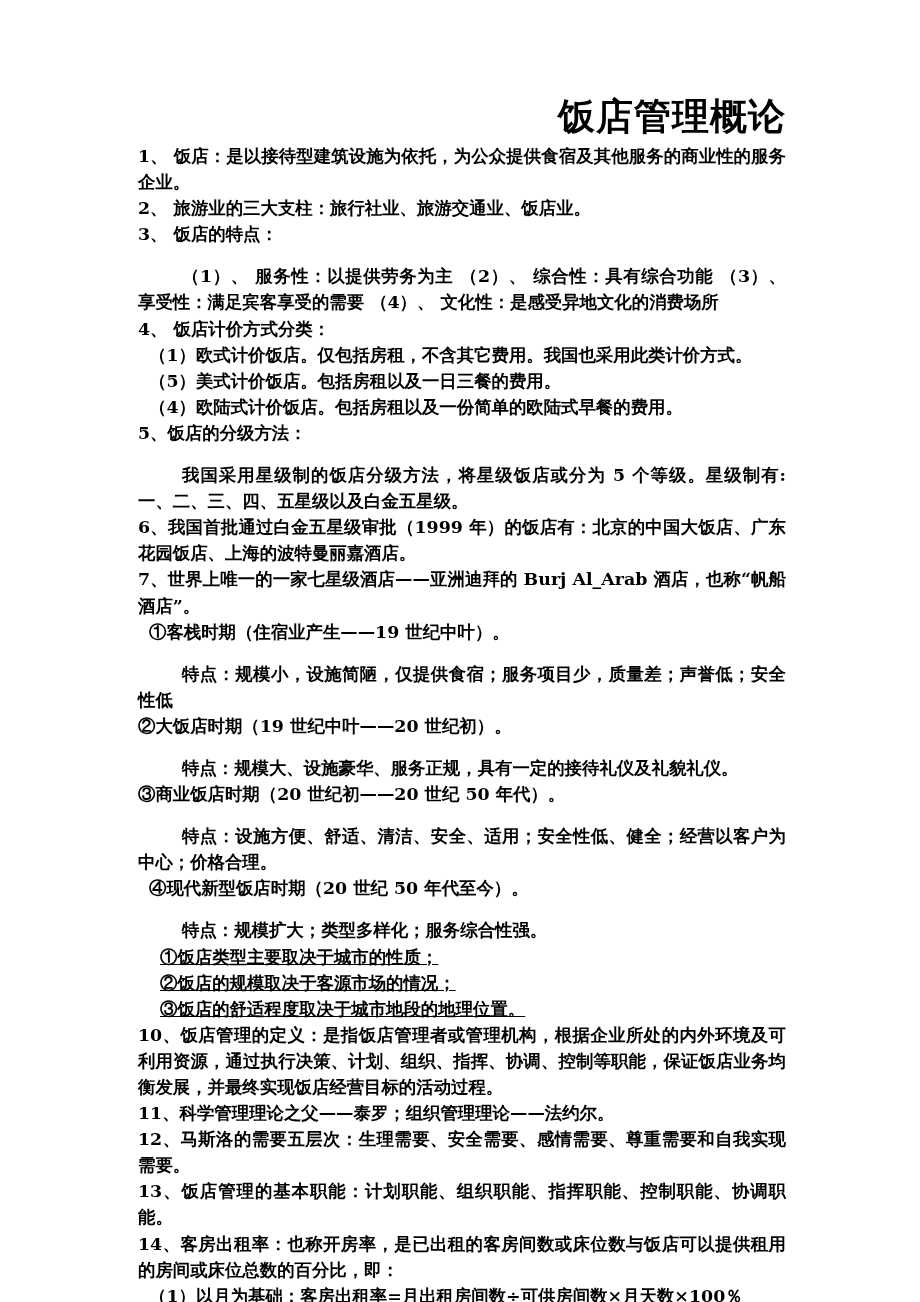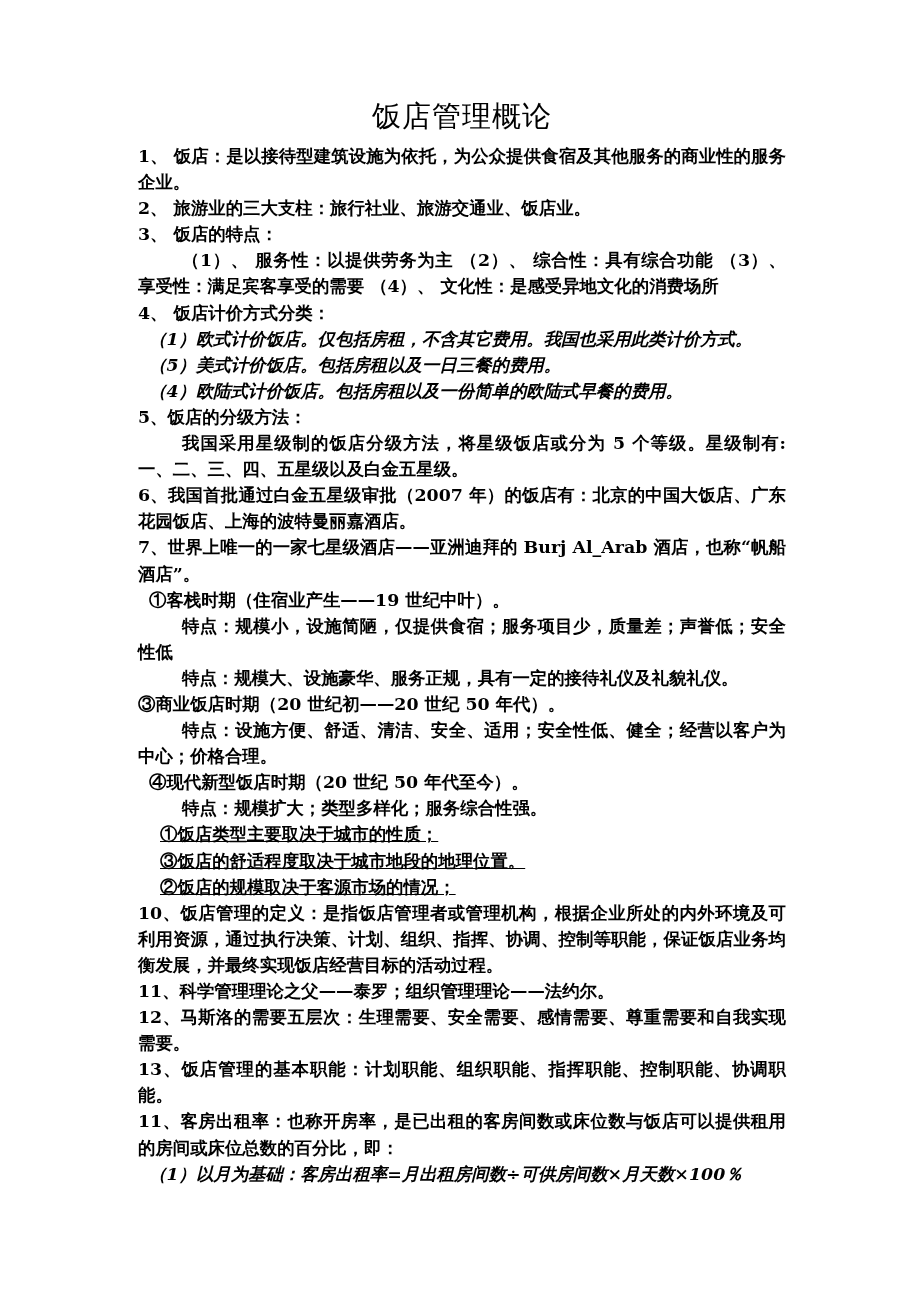--- a/index.html
+++ b/index.html
@@ -22,75 +22,76 @@
     padding: 0;
     background: #ffffff;
   }
   .content {
     position: absolute;
     left: 138px;
     top: 96px;
     width: 648px;
   }
   .doc-title {
-    text-align: center;
-    font-size: 29px;
-    font-weight: normal;
+    text-align: right;
+    font-size: 37px;
+    font-weight: bold;
     line-height: 40px;
     letter-spacing: 1px;
     margin: 0 0 7px 0;
     font-family: "DejaVu Serif", "Liberation Serif", serif;
   }
   .line {
     font-size: 17.4px;
     line-height: 26.1px;
     font-weight: bold;
     text-align: justify;
     text-justify: inter-ideograph;
     margin: 0;
     word-break: break-all;
     font-family: "DejaVu Serif", "Liberation Serif", serif;
   }
   
   .ind-0  { text-indent: 0; }
-  .ind-sm { padding-left: 11px; font-style: italic; }
+  .ind-sm { padding-left: 11px; }
   .ind-md { padding-left: 22px; text-decoration: underline; }
-  .ind-hang { padding-left: 0; text-indent: 44px; }
+  .ind-hang { padding-left: 0; text-indent: 44px; margin-top: 16px; }
   .ind-hang-sm { padding-left: 11px; text-indent: 0; }
 </style>
 </head>
 <body>
 
 <div class="page">
   <div class="content">
     <h1 class="doc-title">饭店管理概论</h1>
     <div id="lines-container">
         <p class="line ind-0">1、 饭店：是以接待型建筑设施为依托，为公众提供食宿及其他服务的商业性的服务企业。</p>
         <p class="line ind-0">2、 旅游业的三大支柱：旅行社业、旅游交通业、饭店业。</p>
         <p class="line ind-0">3、 饭店的特点：</p>
         <p class="line ind-hang">（1）、 服务性：以提供劳务为主 （2）、 综合性：具有综合功能 （3）、 享受性：满足宾客享受的需要 （4）、 文化性：是感受异地文化的消费场所</p>
         <p class="line ind-0">4、 饭店计价方式分类：</p>
         <p class="line ind-sm">（1）欧式计价饭店。仅包括房租，不含其它费用。我国也采用此类计价方式。</p>
         <p class="line ind-sm">（5）美式计价饭店。包括房租以及一日三餐的费用。</p>
         <p class="line ind-sm">（4）欧陆式计价饭店。包括房租以及一份简单的欧陆式早餐的费用。</p>
         <p class="line ind-0">5、饭店的分级方法：</p>
         <p class="line ind-hang">我国采用星级制的饭店分级方法，将星级饭店或分为 5 个等级。星级制有: 一、二、三、四、五星级以及白金五星级。</p>
-        <p class="line ind-0">6、我国首批通过白金五星级审批（2007 年）的饭店有：北京的中国大饭店、广东花园饭店、上海的波特曼丽嘉酒店。</p>
+        <p class="line ind-0">6、我国首批通过白金五星级审批（1999 年）的饭店有：北京的中国大饭店、广东花园饭店、上海的波特曼丽嘉酒店。</p>
         <p class="line ind-0">7、世界上唯一的一家七星级酒店——亚洲迪拜的 Burj Al_Arab 酒店，也称“帆船酒店”。</p>
         <p class="line ind-hang-sm">①客栈时期（住宿业产生——19 世纪中叶）。</p>
         <p class="line ind-hang">特点：规模小，设施简陋，仅提供食宿；服务项目少，质量差；声誉低；安全性低</p>
+        <p class="line ind-0">②大饭店时期（19 世纪中叶——20 世纪初）。</p>
         <p class="line ind-hang">特点：规模大、设施豪华、服务正规，具有一定的接待礼仪及礼貌礼仪。</p>
         <p class="line ind-0">③商业饭店时期（20 世纪初——20 世纪 50 年代）。</p>
         <p class="line ind-hang">特点：设施方便、舒适、清洁、安全、适用；安全性低、健全；经营以客户为中心；价格合理。</p>
         <p class="line ind-hang-sm">④现代新型饭店时期（20 世纪 50 年代至今）。</p>
         <p class="line ind-hang">特点：规模扩大；类型多样化；服务综合性强。</p>
         <p class="line ind-md">①饭店类型主要取决于城市的性质；</p>
+        <p class="line ind-md">②饭店的规模取决于客源市场的情况；</p>
         <p class="line ind-md">③饭店的舒适程度取决于城市地段的地理位置。</p>
-        <p class="line ind-md">②饭店的规模取决于客源市场的情况；</p>
         <p class="line ind-0">10、饭店管理的定义：是指饭店管理者或管理机构，根据企业所处的内外环境及可利用资源，通过执行决策、计划、组织、指挥、协调、控制等职能，保证饭店业务均衡发展，并最终实现饭店经营目标的活动过程。</p>
         <p class="line ind-0">11、科学管理理论之父——泰罗；组织管理理论——法约尔。</p>
         <p class="line ind-0">12、马斯洛的需要五层次：生理需要、安全需要、感情需要、尊重需要和自我实现需要。</p>
         <p class="line ind-0">13、饭店管理的基本职能：计划职能、组织职能、指挥职能、控制职能、协调职能。</p>
-        <p class="line ind-0">11、客房出租率：也称开房率，是已出租的客房间数或床位数与饭店可以提供租用的房间或床位总数的百分比，即：</p>
+        <p class="line ind-0">14、客房出租率：也称开房率，是已出租的客房间数或床位数与饭店可以提供租用的房间或床位总数的百分比，即：</p>
         <p class="line ind-sm">（1）以月为基础：客房出租率=月出租房间数÷可供房间数×月天数×100％</p>
       </div>
   </div>
 </div>
 
 </body></html>

